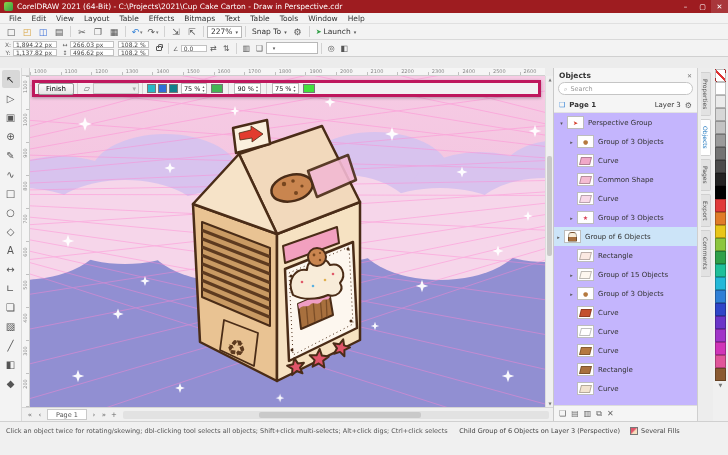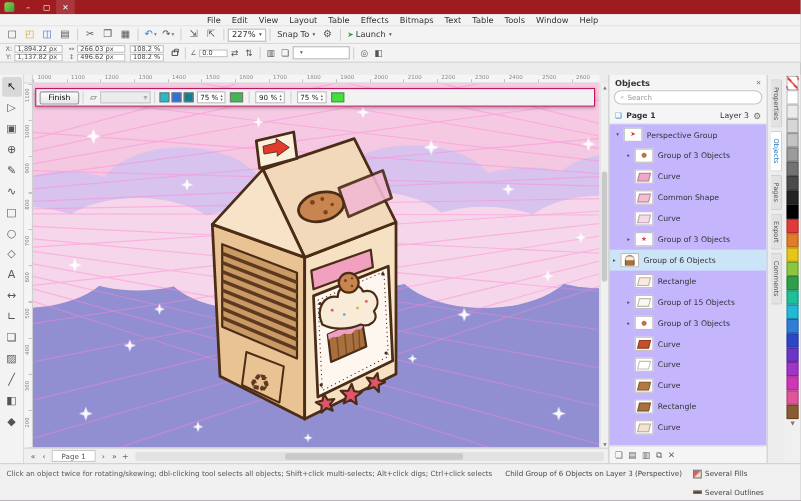--- a/index.html
+++ b/index.html
@@ -13,21 +13,21 @@
             color:#fff;display:flex;align-items:center;font-size:7.5px;}
   .app-logo{width:9px;height:9px;margin:0 4px;border-radius:2px;
             background:linear-gradient(135deg,#8fd24a,#2f9e44);}
   .title-text{white-space:nowrap;overflow:hidden;flex:1;}
   .win-btns{display:flex;height:13px;}
   .win-btn{width:17px;display:flex;align-items:center;justify-content:center;font-size:7px;}
   .win-close{background:rgba(255,255,255,.12);}
 
   
   .menubar{left:0;top:13px;width:728px;height:11px;background:#f3f3f3;border-bottom:1px solid #e0e0e0;
-           display:flex;align-items:center;padding-left:4px;font-size:7.5px;color:#333;justify-content:center;}
+           display:flex;align-items:center;padding-left:4px;font-size:7.5px;color:#333;}
   .menu-item{padding:0 5px;}
 
   
   .toolbar{left:0;top:24px;width:728px;height:16px;background:#f3f3f3;border-bottom:1px solid #d9d9d9;
            display:flex;align-items:center;padding-left:3px;font-size:8px;}
   .tbtn{min-width:14px;height:13px;display:flex;align-items:center;justify-content:center;
         color:#555;font-size:9px;margin:0 1px;border-radius:2px;}
   .tbtn .dd{font-size:5px;color:#777;margin-left:1px;}
   .tsep{width:1px;height:11px;background:#d2d2d2;margin:0 3px;flex:0 0 1px;}
   .combo{height:12px;border:1px solid #b8b8b8;background:#fff;display:flex;align-items:center;
@@ -78,21 +78,21 @@
           background-size:3px 100%;background-position:100% 0;background-repeat:no-repeat;overflow:hidden;}
   .rnum{position:absolute;top:0;font-size:5px;color:#888;}
   .vnum{position:absolute;left:-3px;font-size:5px;color:#888;transform:rotate(-90deg);width:12px;text-align:center;}
 
   
   .canvas{left:30px;top:76px;width:515px;height:331px;overflow:hidden;background:#f3c5e0;}
   .canvas svg{position:absolute;left:0;top:0;}
 
   
   .pers-bar{position:absolute;left:2px;top:4px;right:4px;height:17px;background:#f2f2f2;
-            border:1px solid #be185d;display:flex;align-items:center;padding:0 3px;
+            border:3px solid #be185d;display:flex;align-items:center;padding:0 3px;
             box-shadow:0 1px 3px rgba(0,0,0,.3);font-size:7px;z-index:5;}
   .finish-btn{border:1px solid #9a9a9a;background:linear-gradient(#fdfdfd,#e6e6e6);padding:1px 7px;
               font-size:7px;border-radius:2px;font-family:inherit;}
   .pbtn{width:12px;height:12px;display:flex;align-items:center;justify-content:center;color:#666;font-size:8px;}
   .pcombo{width:46px;height:11px;border:1px solid #c5c5c5;background:#ececec;display:flex;
           align-items:center;justify-content:flex-end;padding:0 2px;color:#aaa;}
   .plane-toggle{width:9px;height:9px;border:1px solid #777;margin:0 1px;}
   .pfield{border:1px solid #bbb;background:#fff;height:11px;display:flex;align-items:center;
           padding:0 2px;margin:0 2px;font-size:6.5px;}
   .pfield .spin{font-size:4px;line-height:4px;color:#666;margin-left:2px;display:flex;flex-direction:column;}
@@ -165,20 +165,21 @@
   .cswatch.none{background:linear-gradient(45deg,#fff 44%,#d33 44%,#d33 56%,#fff 56%);}
   .pal-arrow{font-size:5px;color:#777;margin-top:1px;}
 </style>
 </head>
 <body>
 
 <div class="app">
 
   <div class="abs titlebar">
     <span class="app-logo"></span>
+    <span class="title-text">CorelDRAW 2021 (64-Bit) - C:\Projects\2021\Cup Cake Carton - Draw in Perspective.cdr</span>
     <div class="win-btns">
       <span class="win-btn">–</span>
       <span class="win-btn">▢</span>
       <span class="win-btn win-close">✕</span>
     </div>
   </div>
 
   <div class="abs menubar" id="menubar">
       <span class="menu-item">File</span>
       <span class="menu-item">Edit</span>
@@ -727,22 +728,15 @@
 
   <div class="abs statusbar">
     <div class="srow">
       <span class="hint">Click an object twice for rotating/skewing; dbl-clicking tool selects all objects; Shift+click multi-selects; Alt+click digs; Ctrl+click selects in a group</span>
       <span class="sel">Child Group of 6 Objects on Layer 3 (Perspective)</span>
       <span class="sgroup">
         <span class="swatch-ico"></span>
         <span>Several Fills</span>
       </span>
     </div>
-    <div class="srow">
-      <span class="hint"></span>
-      <span class="sgroup">
-        <span class="outline-ico"></span>
-        <span>Several Outlines</span>
-      </span>
-    </div>
   </div>
 
 </div>
 
 </body></html>

